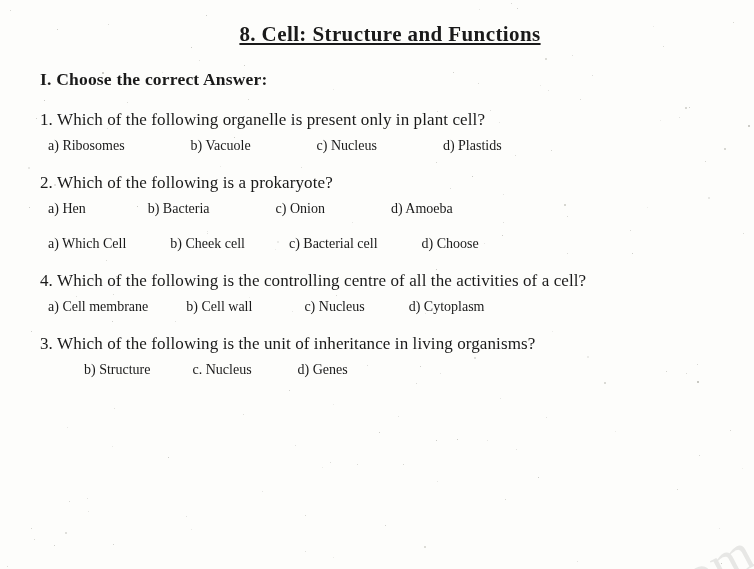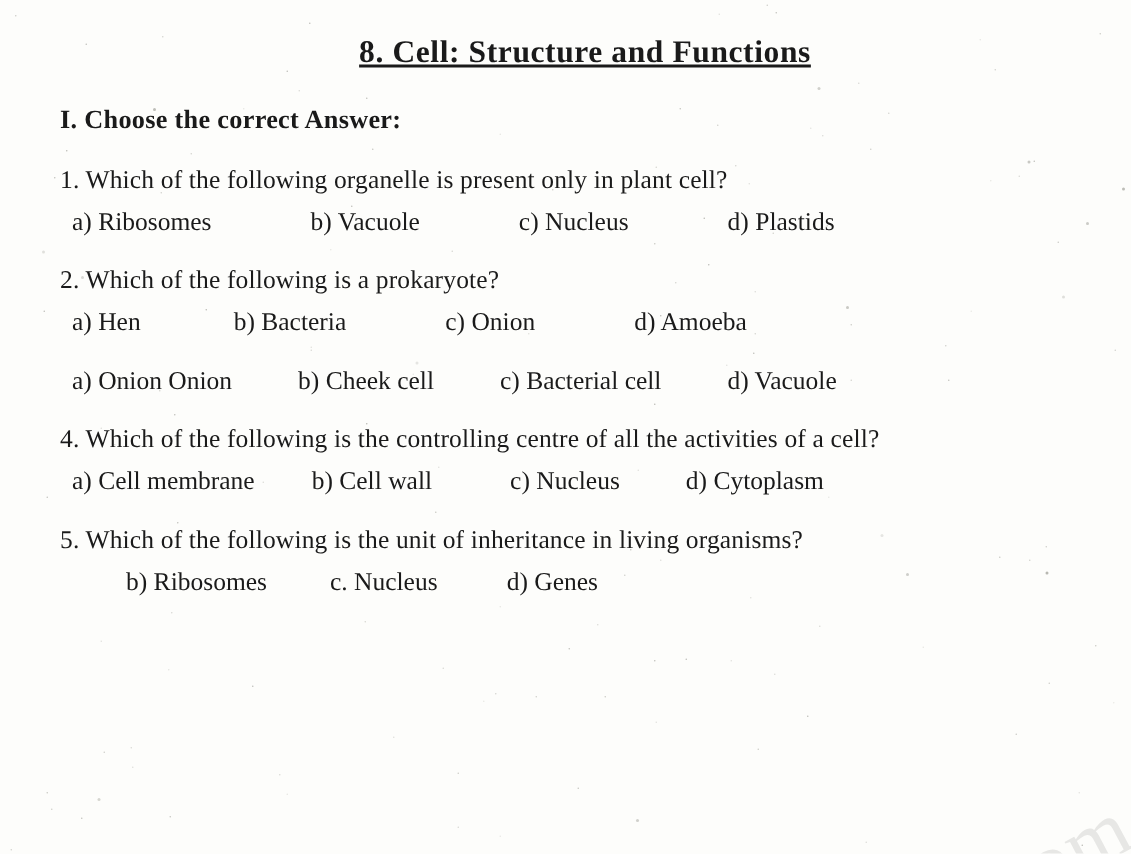--- a/index.html
+++ b/index.html
@@ -58,21 +58,21 @@
     margin: 0 0 20px 14px;
     letter-spacing: .2px;
   }
   .question {
     font-size: 17px;
     margin: 0 0 8px 14px;
     letter-spacing: .1px;
     font-family: Liberation Serif, serif;
   }
   .options {
-    font-size: 17px;
+    font-size: 14px;
     margin: 0 0 19px 22px;
     display: flex;
     white-space: nowrap;
   }
   .opt {
     display: inline-block;
   }
   .section-head-2 {
     font-size: 17.5px;
     font-weight: bold;
@@ -105,44 +105,44 @@
     <span class="opt">a) Hen</span>
     <span style="display:inline-block;width:62px"></span>
     <span class="opt">b) Bacteria</span>
     <span style="display:inline-block;width:66px"></span>
     <span class="opt">c) Onion</span>
     <span style="display:inline-block;width:66px"></span>
     <span class="opt">d) Amoeba</span>
   </div>
 
   <div class="options">
-    <span class="opt">a) Onion Onion</span>
+    <span class="opt">a) Which Cell</span>
     <span style="display:inline-block;width:44px"></span>
     <span class="opt">b) Cheek cell</span>
     <span style="display:inline-block;width:44px"></span>
     <span class="opt">c) Bacterial cell</span>
     <span style="display:inline-block;width:44px"></span>
-    <span class="opt">d) Vacuole</span>
+    <span class="opt">d) Choose</span>
   </div>
 
   <div class="question">4. Which of the following is the controlling centre of all the activities of a cell?</div>
   <div class="options">
     <span class="opt">a) Cell membrane</span>
     <span style="display:inline-block;width:38px"></span>
     <span class="opt">b) Cell wall</span>
     <span style="display:inline-block;width:52px"></span>
     <span class="opt">c) Nucleus</span>
     <span style="display:inline-block;width:44px"></span>
     <span class="opt">d) Cytoplasm</span>
   </div>
 
-  <div class="question">5. Which of the following is the unit of inheritance in living organisms?</div>
+  <div class="question">3. Which of the following is the unit of inheritance in living organisms?</div>
   <div class="options">
     <span style="display:inline-block;width:36px"></span>
-    <span class="opt">b) Ribosomes</span>
+    <span class="opt">b) Structure</span>
     <span style="display:inline-block;width:42px"></span>
     <span class="opt">c. Nucleus</span>
     <span style="display:inline-block;width:46px"></span>
     <span class="opt">d) Genes</span>
   </div>
 
 
   <div class="watermark">estutor.com</div>
 <div class="speck" style="width: 1px; height: 1px; left: 729.846px; top: 430px; opacity: 0.53;"></div>
     <div class="speck" style="width: 1px; height: 1px; left: 686.14px; top: 372.521px; opacity: 0.46;"></div>

